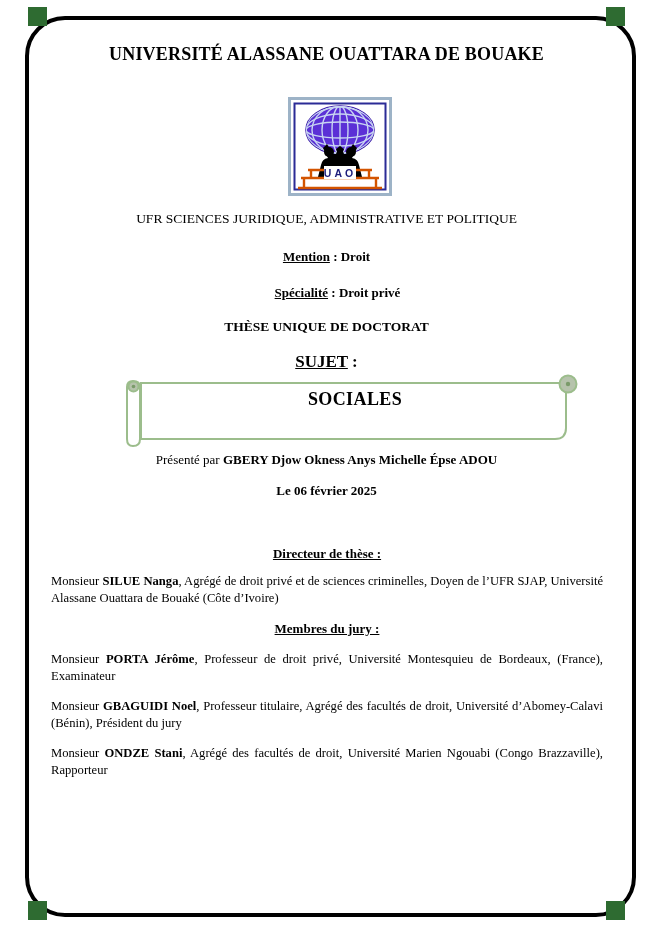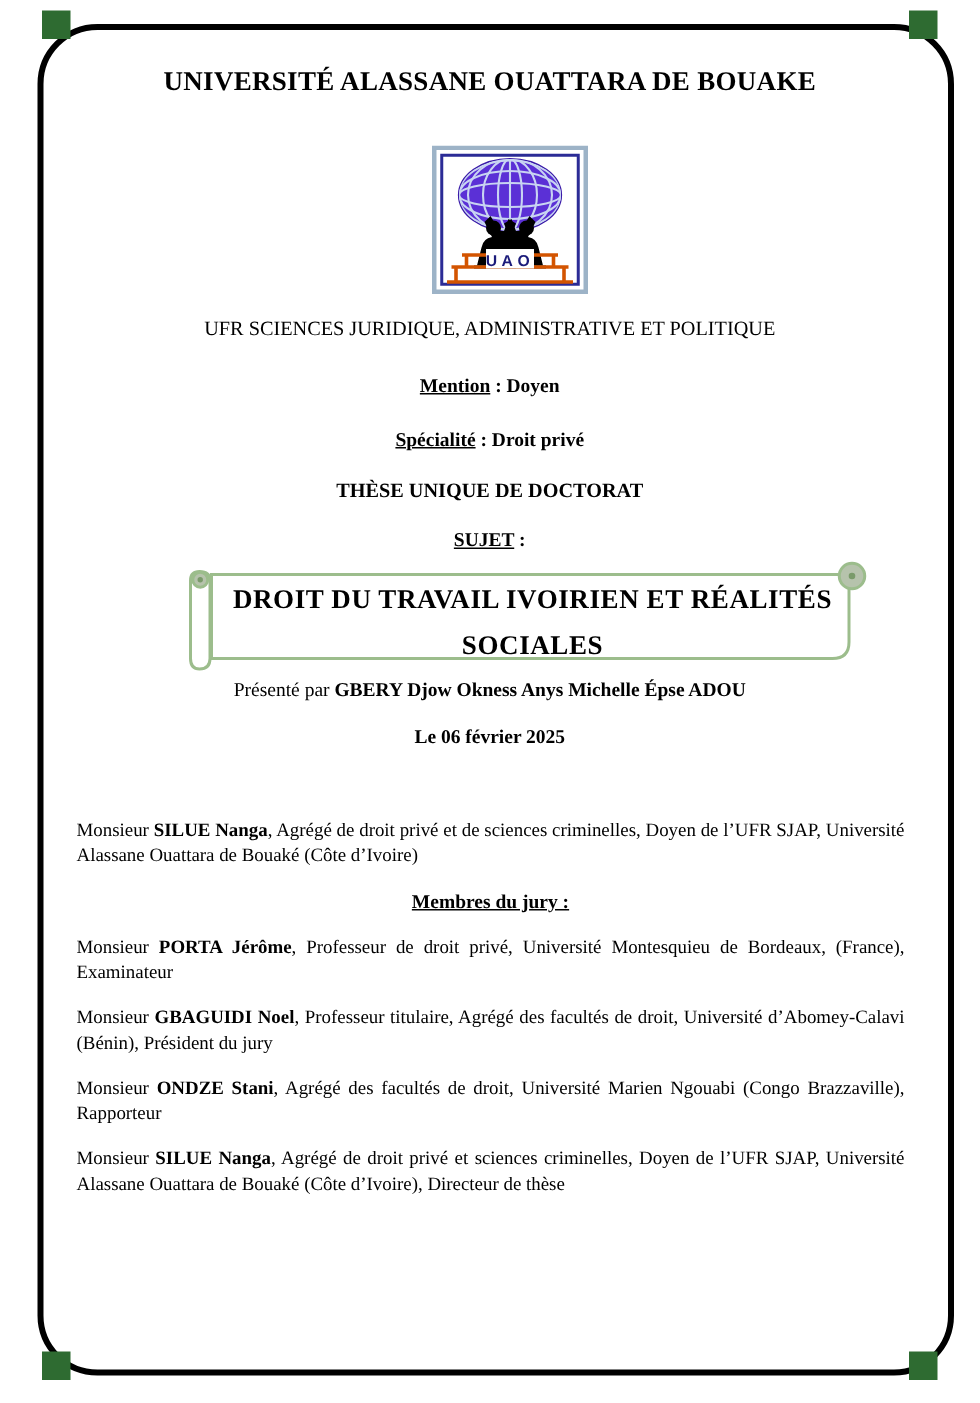--- a/index.html
+++ b/index.html
@@ -19,23 +19,23 @@
   .corner{width:19px;height:19px;background:#2e6b31;}
   .corner.tl{left:28px;top:7px;}
   .corner.tr{left:606px;top:7px;}
   .corner.bl{left:28px;top:901px;}
   .corner.br{left:606px;top:901px;}
 
   .line{left:29px;width:595px;text-align:center;}
   .university{top:44px;font-size:18px;font-weight:bold;letter-spacing:.2px;}
   .ufr{top:211px;font-size:13.5px;font-weight:normal;}
   .mention{top:249px;font-size:13px;font-weight:bold;}
-  .specialite{top:285px;font-size:13px;font-weight:bold;}
+  .specialite{top:285px;font-size:13px;font-weight:bold;padding-left:11px;}
   .these{top:319px;font-size:13.5px;font-weight:bold;}
-  .sujet{top:352px;font-size:13px;font-weight:bold;}
+  .sujet{top:352px;font-size:17px;font-weight:bold;}
 
   .logo{left:288px;top:97px;width:104px;height:100px;}
 
   .scroll-svg{left:119px;top:373px;width:472px;height:82px;}
   .scroll-text{
     left:141px;top:384px;width:428px;text-align:center;
     font-size:18px;font-weight:bold;letter-spacing:.4px;line-height:31px;
   }
 
   .presente{top:452px;font-size:13px;}
@@ -95,21 +95,21 @@
     <path d="M13,81 H91"></path>
     <path d="M16,81 V91 M88,81 V91"></path>
     <path d="M10,91 H94"></path>
   </g>
   <rect x="36" y="69" width="32" height="13" fill="#ffffff"></rect>
   <text x="52" y="80" text-anchor="middle" font-size="10.5" font-weight="bold" fill="#1b1b7a" letter-spacing="3" font-family="Liberation Sans, sans-serif">UAO</text>
 </svg>
 
 <div class="abs line ufr">UFR SCIENCES JURIDIQUE, ADMINISTRATIVE ET POLITIQUE</div>
 
-<div class="abs line mention"><span class="u">Mention</span><span> : Doyen</span></div>
+<div class="abs line mention"><span class="u">Mention</span><span> : Droit</span></div>
 
 <div class="abs line specialite"><span class="u">Spécialité</span><span> : Droit privé</span></div>
 
 <div class="abs line these">THÈSE UNIQUE DE DOCTORAT</div>
 
 <div class="abs line sujet"><span class="u">SUJET</span><span> :</span></div>
 
 <svg class="abs scroll-svg" viewBox="0 0 472 82" aria-hidden="true">
   <g stroke="#9cbd8c" stroke-width="2" fill="#ffffff">
     <path d="M22,10 L447,10 L447,55 Q447,66 436,66 L22,66 Z"></path>
@@ -118,34 +118,33 @@
       <circle cx="14.5" cy="13.5" r="5" fill="#b6c3ac"></circle>
       <circle cx="14.5" cy="13.5" r="1.8" fill="#7a9b6a" stroke="none"></circle>
     </g>
     <g>
       <circle cx="449" cy="11" r="8.5" fill="#b6c3ac"></circle>
       <circle cx="449" cy="11" r="2.2" fill="#7a9b6a" stroke="none"></circle>
     </g>
   </g>
 </svg>
 <div class="abs scroll-text">
-  <div>DROIT DU TRAVAIL IVOIRIEN ET RÉALITÉS</div>
   <div>SOCIALES</div>
 </div>
 
 <div class="abs line presente"><span>Présenté par </span><span class="b">GBERY Djow Okness Anys Michelle Épse ADOU</span></div>
 
 <div class="abs line datec">Le 06 février 2025</div>
 
 <div class="abs lower">
+  <h3>Directeur de thèse :</h3>
   <p><span>Monsieur </span><span class="b">SILUE Nanga</span><span>, Agrégé de droit privé et de sciences criminelles, Doyen de l’UFR SJAP, Université Alassane Ouattara de Bouaké (Côte d’Ivoire)</span></p>
   <h3 class="jury-h">Membres du jury :</h3>
   <div id="jury-list">
   <p><span class="prefix">Monsieur </span><span class="b name">PORTA Jérôme</span><span class="rest">, Professeur de droit privé, Université Montesquieu de Bordeaux, (France), Examinateur</span></p>
 
   <p><span class="prefix">Monsieur </span><span class="b name">GBAGUIDI Noel</span><span class="rest">, Professeur titulaire, Agrégé des facultés de droit, Université d’Abomey-Calavi (Bénin), Président du jury</span></p>
 
   <p><span class="prefix">Monsieur </span><span class="b name">ONDZE Stani</span><span class="rest">, Agrégé des facultés de droit, Université Marien Ngouabi (Congo Brazzaville), Rapporteur</span></p>
 
 
-  <p><span class="prefix">Monsieur </span><span class="b name">SILUE Nanga</span><span class="rest">, Agrégé de droit privé et sciences criminelles, Doyen de l’UFR SJAP, Université Alassane Ouattara de Bouaké (Côte d’Ivoire), Directeur de thèse</span></p>
 </div>
 </div>
 
 </body></html>

